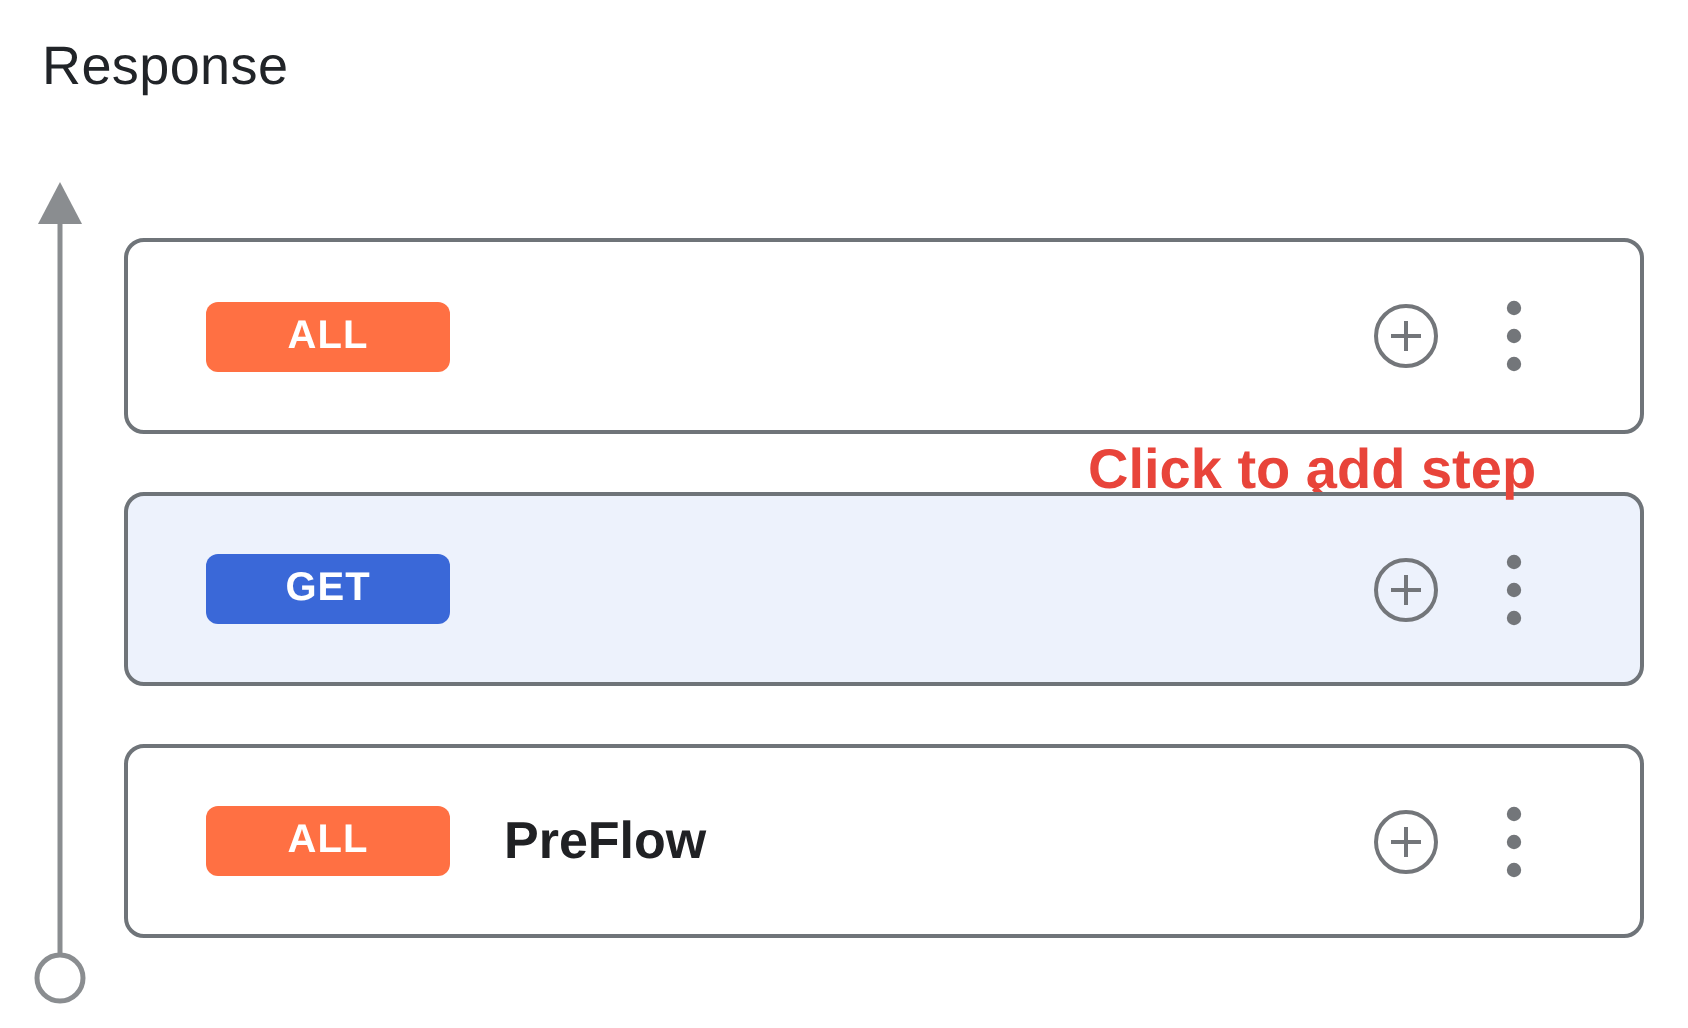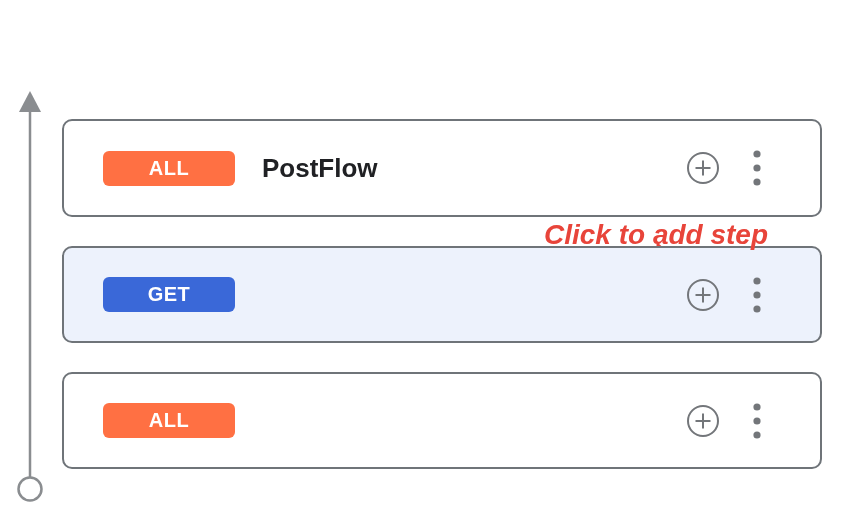--- a/index.html
+++ b/index.html
@@ -50,21 +50,21 @@
     align-items: center;
     padding: 0 59px 0 39px;
     cursor: pointer;
   }
   .flow-card.selected { background: #EDF2FC; text-align: right; }
   .card-1 { top: 0;    height: 98px; }
   .card-2 { top: 127px; height: 97px; }
   .card-3 { top: 253px; height: 97px; }
 
   .method-badge {
-    width: 132px;
+    width: 122px;
     height: 35px;
     border-radius: 6px;
     color: #ffffff;
     font-size: 20px;
     font-weight: 600;
     letter-spacing: 0.5px;
     display: flex;
     align-items: center;
     justify-content: center;
     flex: 0 0 auto;
@@ -97,41 +97,40 @@
   }
 
   .annotation-label {
     position: absolute;
     left: 544px;
     top: 219px;
     font-size: 28px;
     font-weight: 700;
     color: #E8443A;
     white-space: nowrap;
-    font-style: italic;
   }
 </style>
 </head>
 <body>
 
 <div class="canvas">
 
+  <div class="page-title">Response</div>
 
   <svg class="overlay-svg" viewBox="0 0 844 514" xmlns="http://www.w3.org/2000/svg">
     <polygon points="30,91 19,112 41,112" fill="#8A8D90"></polygon>
     <line x1="30" y1="108" x2="30" y2="477" stroke="#8A8D90" stroke-width="2.5"></line>
     <circle cx="30" cy="489" r="11.5" fill="#ffffff" stroke="#8A8D90" stroke-width="2.5"></circle>
     <line x1="657" y1="244" x2="702" y2="285" stroke="#E8443A" stroke-width="3"></line>
   </svg>
 
   <div class="cards">
 
     <div class="flow-card card-1">
       <span class="method-badge method-all">ALL</span>
-      <span class="card-label">PostFlow</span>
       <span class="card-icons">
         <button class="icon-btn">
           <svg width="34" height="34" viewBox="0 0 34 34">
             <circle cx="17" cy="17" r="15" fill="none" stroke="#73767A" stroke-width="2"></circle>
             <path d="M17 9.5v15M9.5 17h15" stroke="#73767A" stroke-width="2" fill="none"></path>
           </svg>
         </button>
         <button class="icon-btn">
           <svg width="8" height="38" viewBox="0 0 8 38">
             <circle cx="4" cy="5" r="3.6" fill="#73767A"></circle>
@@ -156,20 +155,21 @@
             <circle cx="4" cy="5" r="3.6" fill="#73767A"></circle>
             <circle cx="4" cy="19" r="3.6" fill="#73767A"></circle>
             <circle cx="4" cy="33" r="3.6" fill="#73767A"></circle>
           </svg>
         </button>
       </span>
     </div>
 
     <div class="flow-card card-3">
       <span class="method-badge method-all">ALL</span>
+      <span class="card-label">PreFlow</span>
       <span class="card-icons">
         <button class="icon-btn">
           <svg width="34" height="34" viewBox="0 0 34 34">
             <circle cx="17" cy="17" r="15" fill="none" stroke="#73767A" stroke-width="2"></circle>
             <path d="M17 9.5v15M9.5 17h15" stroke="#73767A" stroke-width="2" fill="none"></path>
           </svg>
         </button>
         <button class="icon-btn">
           <svg width="8" height="38" viewBox="0 0 8 38">
             <circle cx="4" cy="5" r="3.6" fill="#73767A"></circle>

